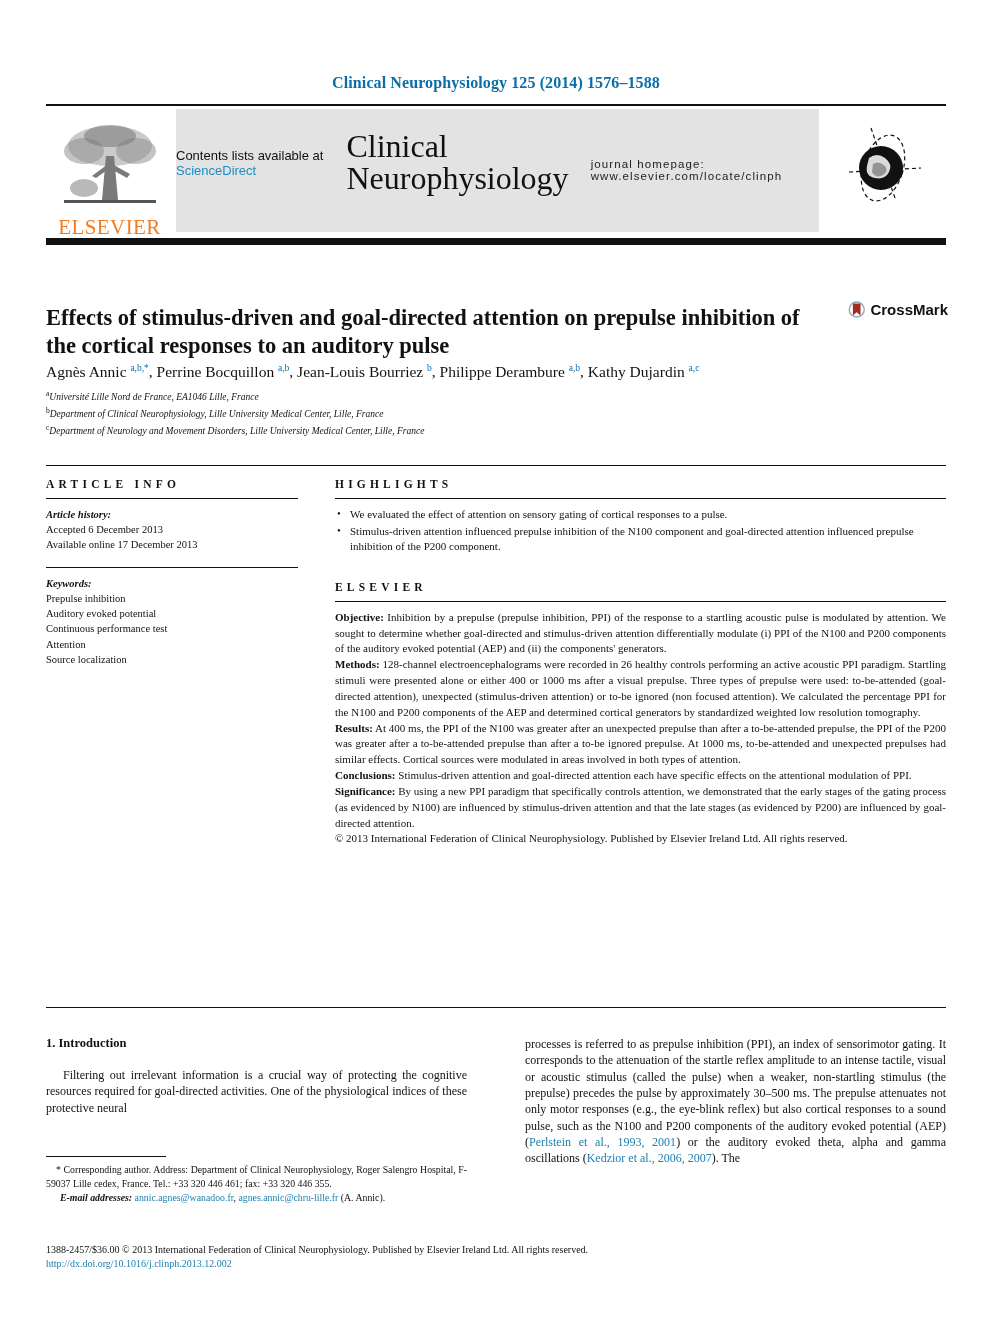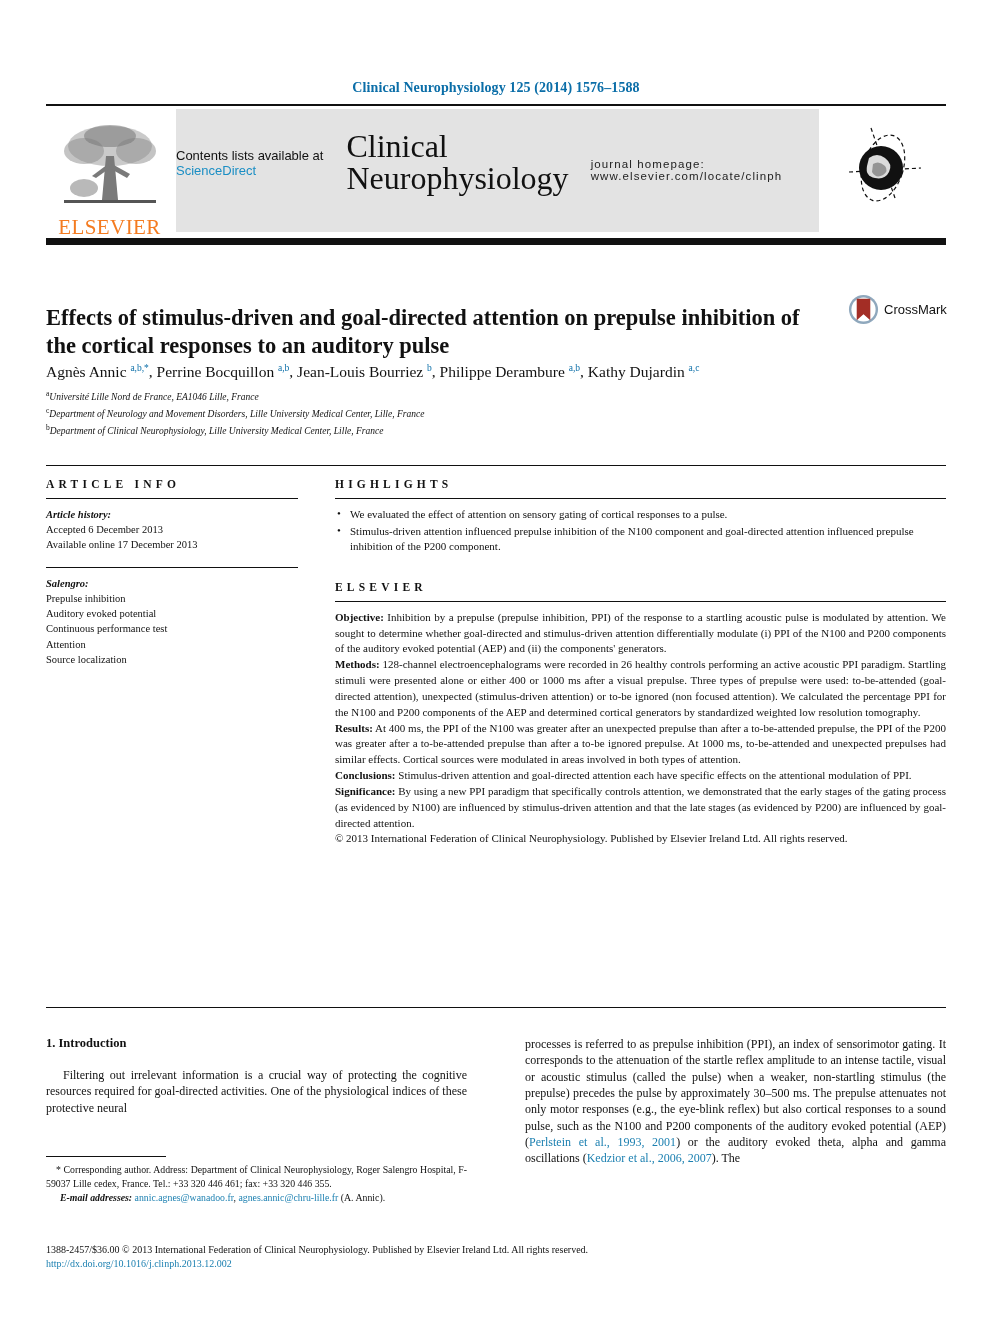--- a/index.html
+++ b/index.html
@@ -21,25 +21,24 @@
     width: 992px;
     height: 1323px;
   }
 
   
   .running-head {
     position: absolute;
     left: 0; top: 74px;
     width: 992px;
     text-align: center;
-    font-size: 14px;
+    font-size: 16px;
     font-weight: bold;
     color: #0b6ea8;
     letter-spacing: 0.1px;
-    margin-top: 6px;
   }
 
   
   .masthead {
     position: absolute;
     left: 46px; top: 104px;
     width: 900px;
     height: 132px;
     border-top: 2.5px solid #111;
     border-bottom: 7px solid #111;
@@ -121,22 +120,22 @@
   }
   .crossmark {
     position: absolute;
     left: 848px; top: 289px;
     width: 100px; height: 40px;
     display: flex; align-items: center; gap: 5px;
   }
   .crossmark svg { width: 31px; height: 31px; display:block; }
   .crossmark-label {
     font-family: "Liberation Sans", sans-serif;
-    font-size: 13px;
-    font-weight: normal;
+    font-size: 15px;
+    font-weight: bold;
     color: #111;
   }
   .authors {
     position: absolute;
     left: 46px; top: 362px;
     width: 900px;
     font-size: 15.5px;
     color: #111;
     line-height: 1.3;
   }
@@ -336,37 +335,37 @@
       <circle cx="16" cy="16" r="12.5" fill="#ffffff"></circle>
       <path d="M9 5 h14 v22 l-7 -6 l-7 6 Z" fill="#a32d25"></path>
     </svg>
     <span class="crossmark-label">CrossMark</span>
   </div>
 
   <div class="authors">Agnès Annic <sup>a,b,</sup><sup>*</sup>, Perrine Bocquillon <sup>a,b</sup>, Jean-Louis Bourriez <sup>b</sup>, Philippe Derambure <sup>a,b</sup>, Kathy Dujardin <sup>a,c</sup></div>
 
   <div class="affils">
     <div><sup>a</sup><span>Université Lille Nord de France, EA1046 Lille, France</span></div>
+    <div><sup>b</sup><span>Department of Clinical Neurophysiology, Lille University Medical Center, Lille, France</span></div>
     <div><sup>c</sup><span>Department of Neurology and Movement Disorders, Lille University Medical Center, Lille, France</span></div>
-    <div><sup>b</sup><span>Department of Clinical Neurophysiology, Lille University Medical Center, Lille, France</span></div>
   </div>
 
   <div class="rule-full" style="top:465px;"></div>
 
   <div class="col-left">
     <div class="sec-head">ARTICLE INFO</div>
     <div class="hr-thin"></div>
     <div class="info-block">
       <span class="lbl">Article history:</span>
       <span class="kw">Accepted 6 December 2013</span>
       <span class="kw">Available online 17 December 2013</span>
     </div>
     <div class="hr-thin" style="margin-top:14px;"></div>
     <div class="info-block">
-      <span class="lbl">Salengro:</span>
+      <span class="lbl">Keywords:</span>
       <span class="kw">Prepulse inhibition</span>
       <span class="kw">Auditory evoked potential</span>
       <span class="kw">Continuous performance test</span>
       <span class="kw">Attention</span>
       <span class="kw">Source localization</span>
     </div>
   </div>
 
   <div class="col-right">
     <div class="sec-head">HIGHLIGHTS</div>

